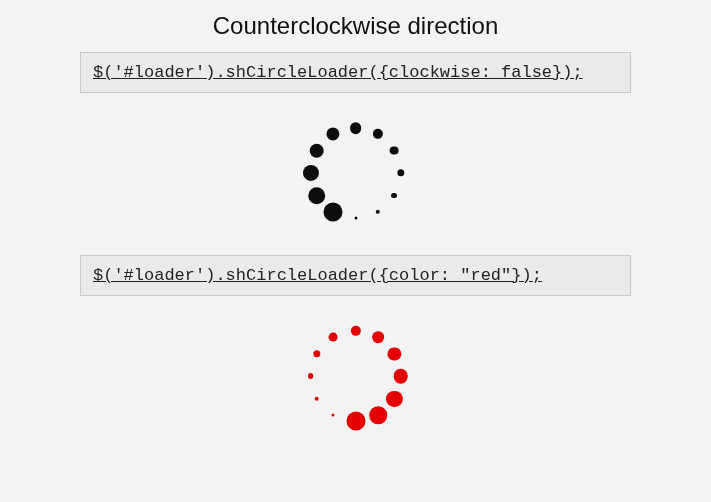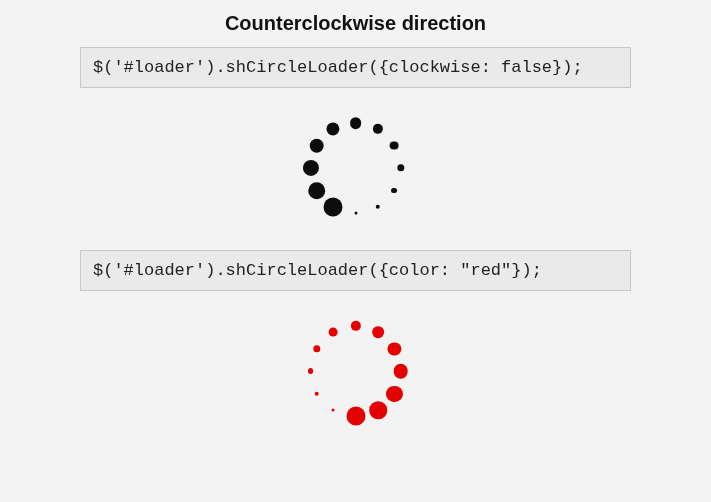--- a/index.html
+++ b/index.html
@@ -12,33 +12,34 @@
       background: #f3f3f3;
       width: 711px;
       height: 502px;
       overflow: hidden;
     }
     .container {
       padding: 12px 80px 0 80px;
     }
     .section-title {
       text-align: center;
-      font-size: 20px;
-      font-weight: 700;
+      font-size: 24px;
+      font-weight: 400;
       color: #111;
       margin-bottom: 12px;
     }
     .code-box {
       border: 1px solid #c8c8c8;
       background: #eaeaea;
       padding: 10px 12px;
       font-family: Consolas, Menlo, "Courier New", monospace;
       font-size: 17px;
       color: #222;
       margin-bottom: 20px;
+      text-decoration: underline;
     }
     .loader-wrap {
       display: flex;
       justify-content: center;
       margin-bottom: 22px;
     }
     .loader {
       position: relative;
       width: 120px;
       height: 120px;

